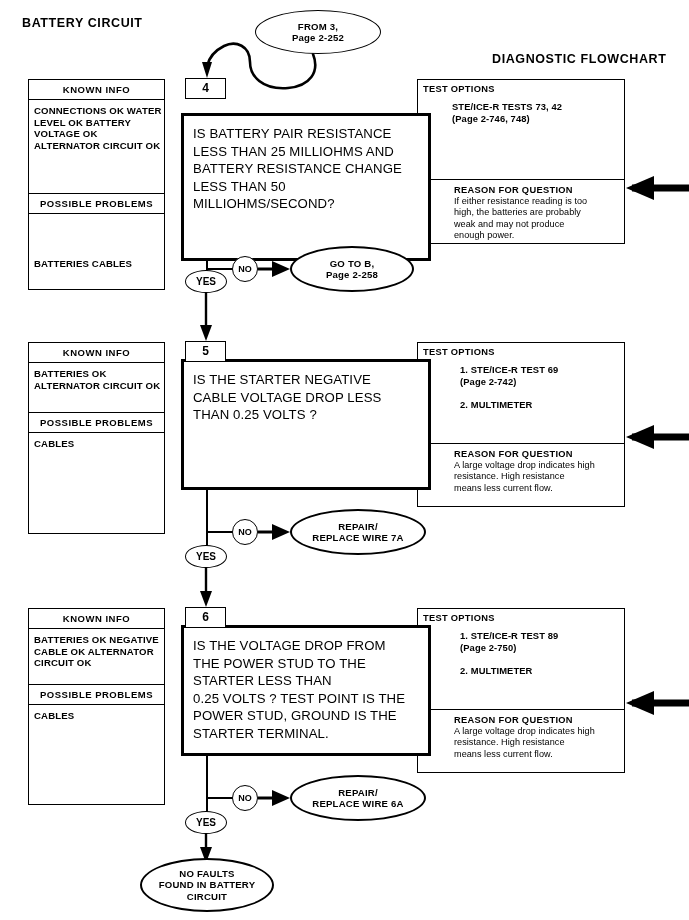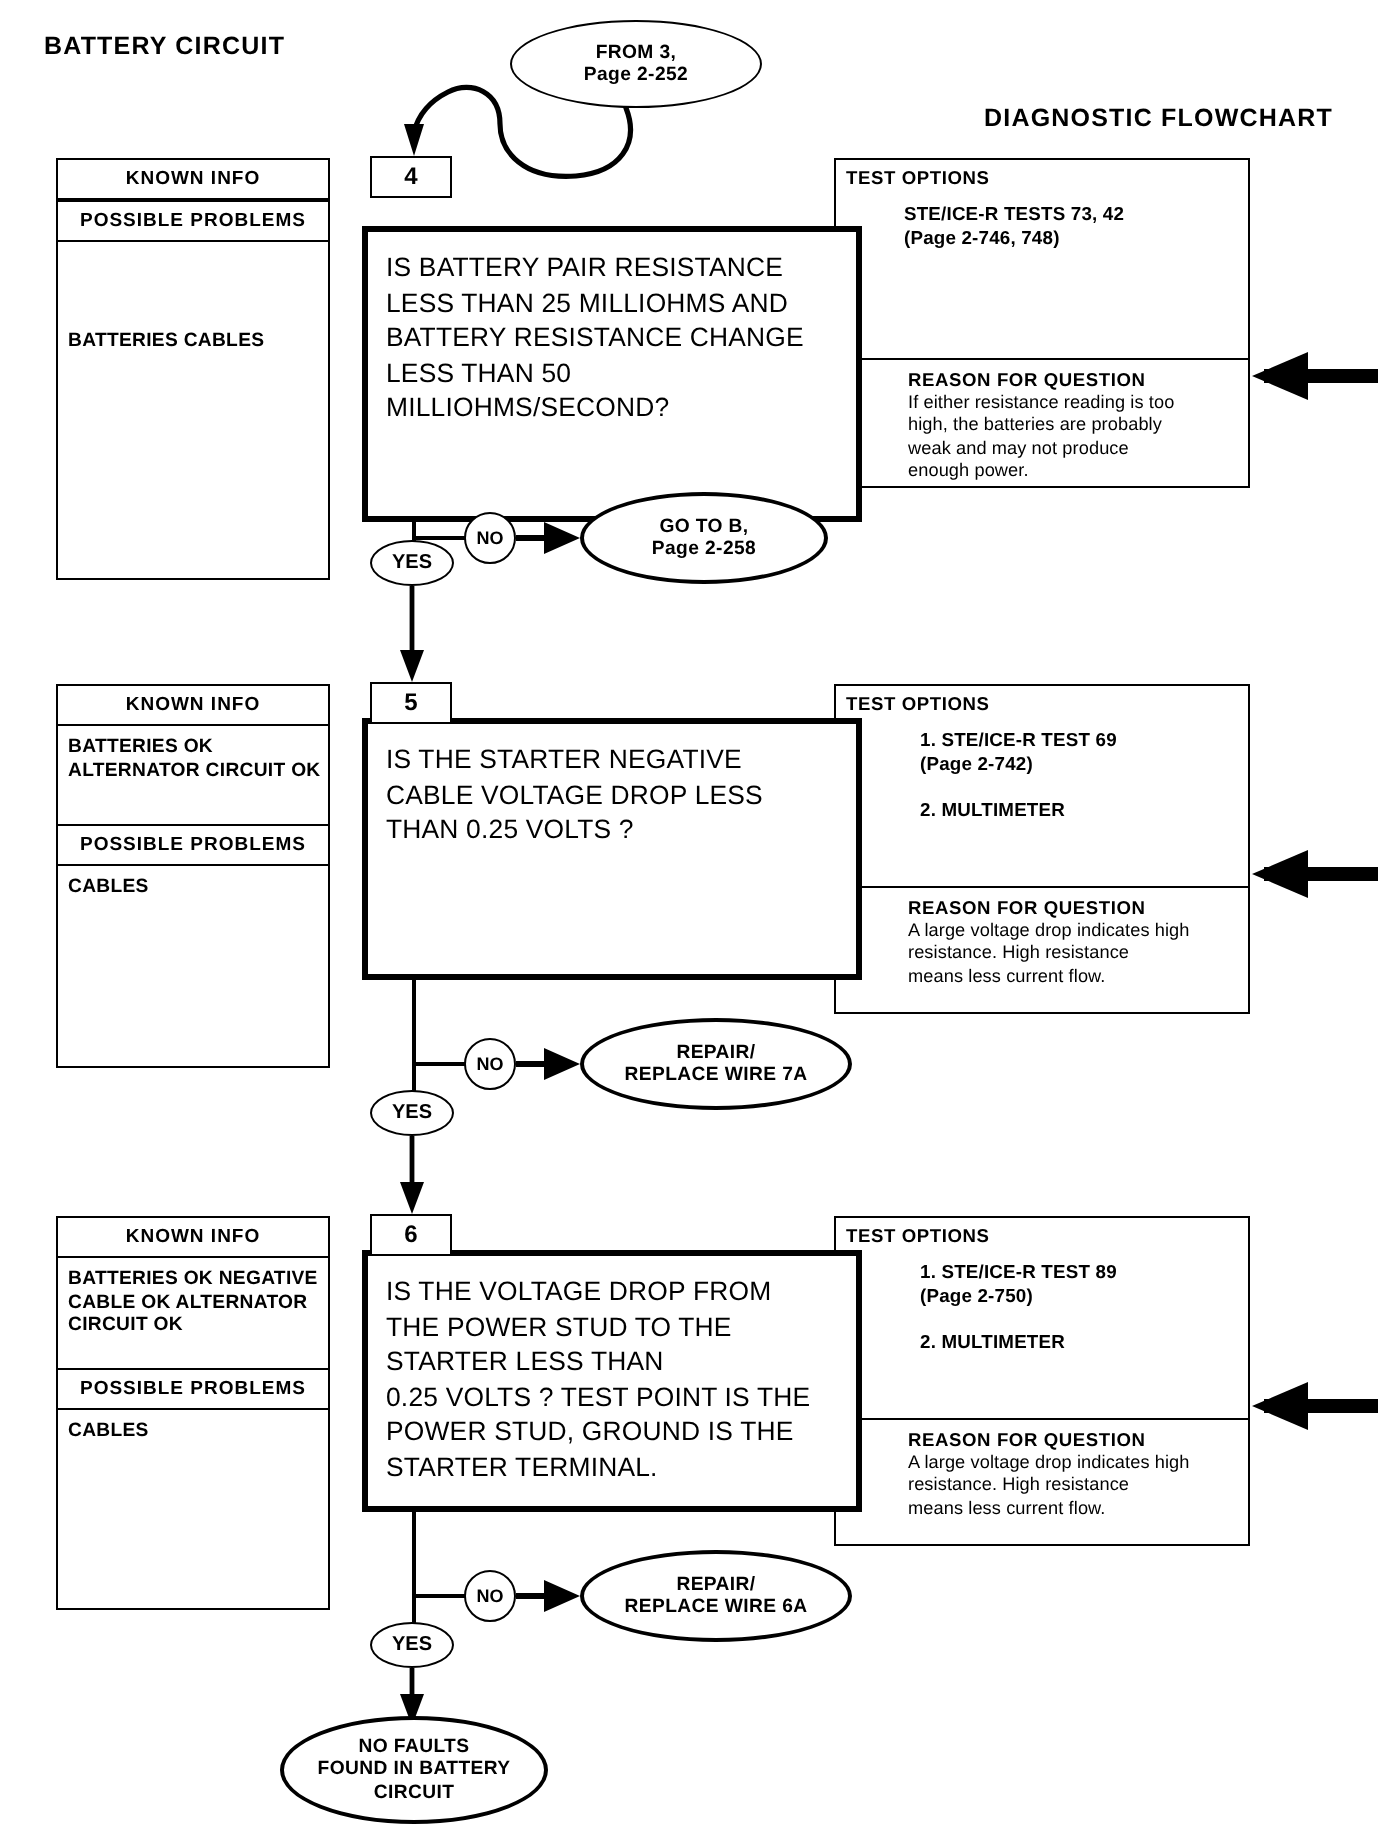--- a/index.html
+++ b/index.html
@@ -190,20 +190,26 @@
   <svg class="overlay" width="689" height="920">
     <path d="M 313 54 C 318 78, 300 82, 282 70 C 258 54, 238 58, 236 76
              C 234 94, 258 100, 280 92 C 308 82, 318 64, 313 54 Z" fill="none" stroke="#000" stroke-width="0"></path>
     <path d="M 313 54 C 320 72, 310 86, 288 88 C 262 90, 250 76, 250 62
              C 250 46, 236 40, 224 46 C 214 51, 209 58, 207 66" fill="none" stroke="#000" stroke-width="2.6" stroke-linecap="round"></path>
     <polygon points="207,78 202,62 212,62" fill="#000"></polygon>
   </svg>
 
   <div class="abs infopanel" style="left:28px; top:79px; width:137px; height:211px;">
     <div class="caption">KNOWN INFO</div>
+    <div class="body tall1">CONNECTIONS OK
+WATER LEVEL OK
+BATTERY VOLTAGE
+  OK
+ALTERNATOR CIRCUIT
+  OK</div>
     <div class="caption second">POSSIBLE PROBLEMS</div>
     <div class="body problems1">BATTERIES
 CABLES</div>
   </div>
 
   <div class="abs steptab" style="left:185px; top:78px; width:41px; height:21px;">4</div>
 
   <div class="abs testpanel" style="left:417px; top:79px; width:208px; height:165px;">
     <div class="tcap">TEST OPTIONS</div>
     <div class="tbody" style="height:78px;">STE/ICE-R TESTS 73, 42

